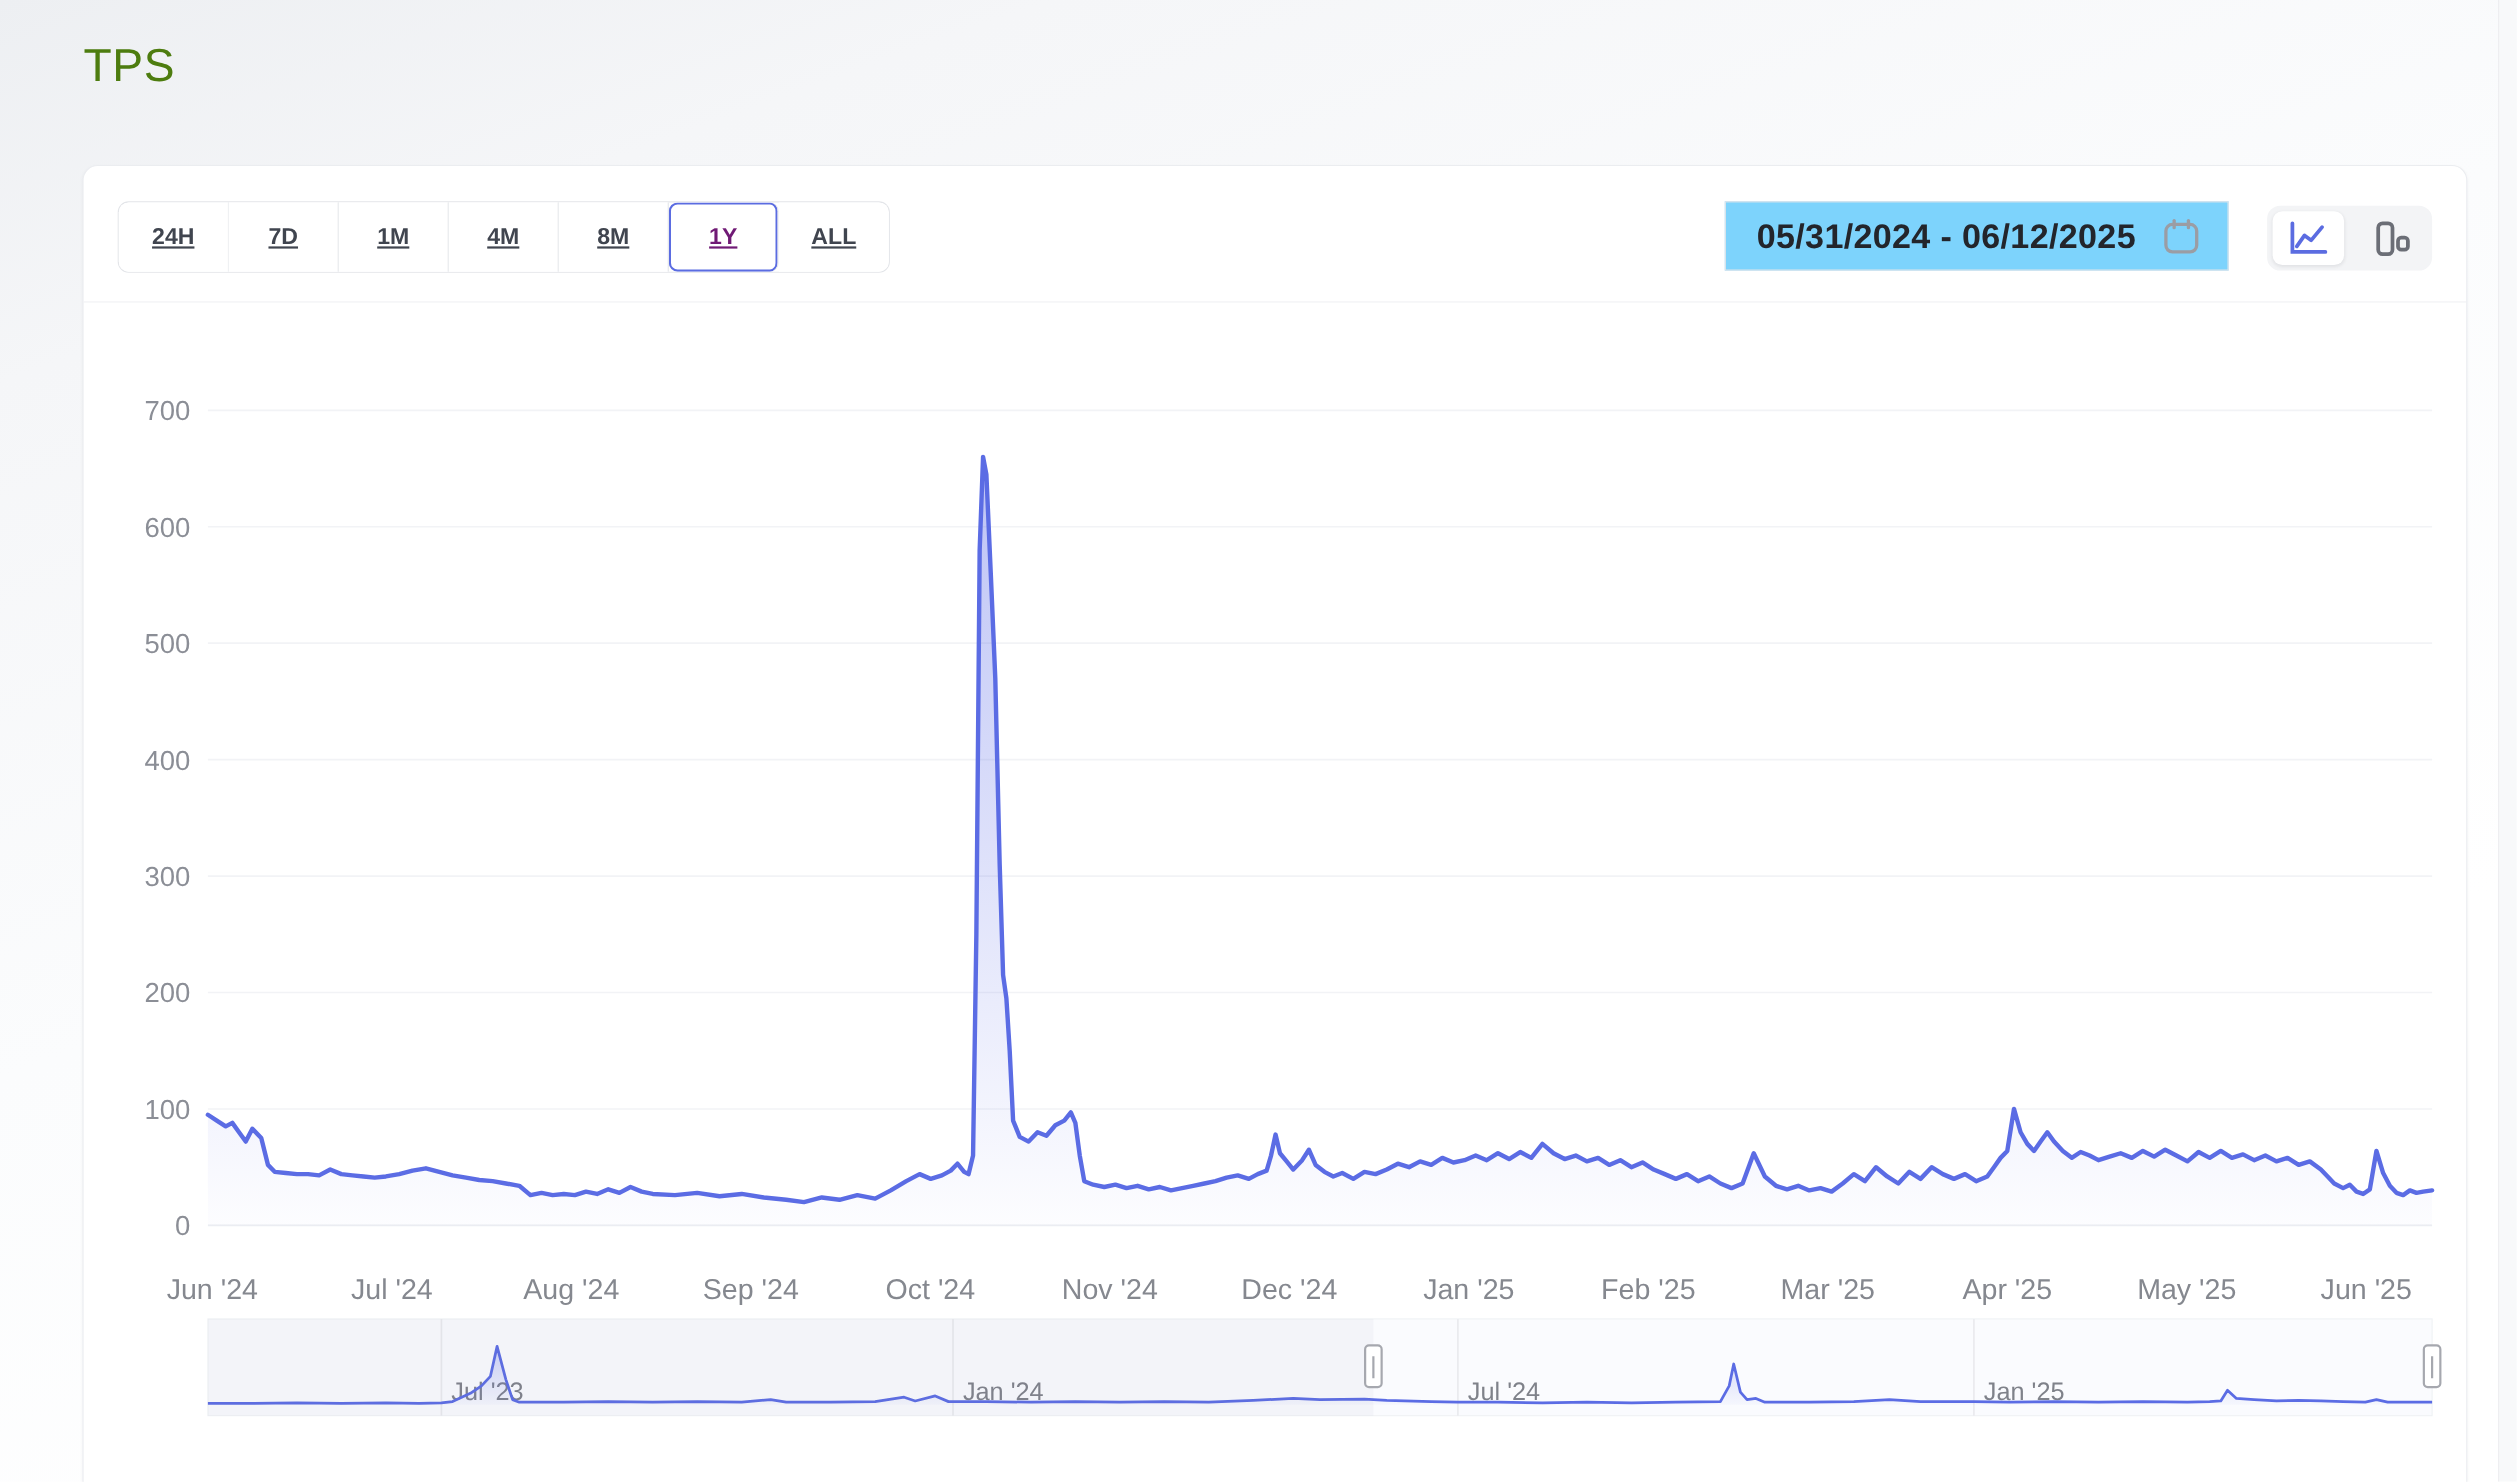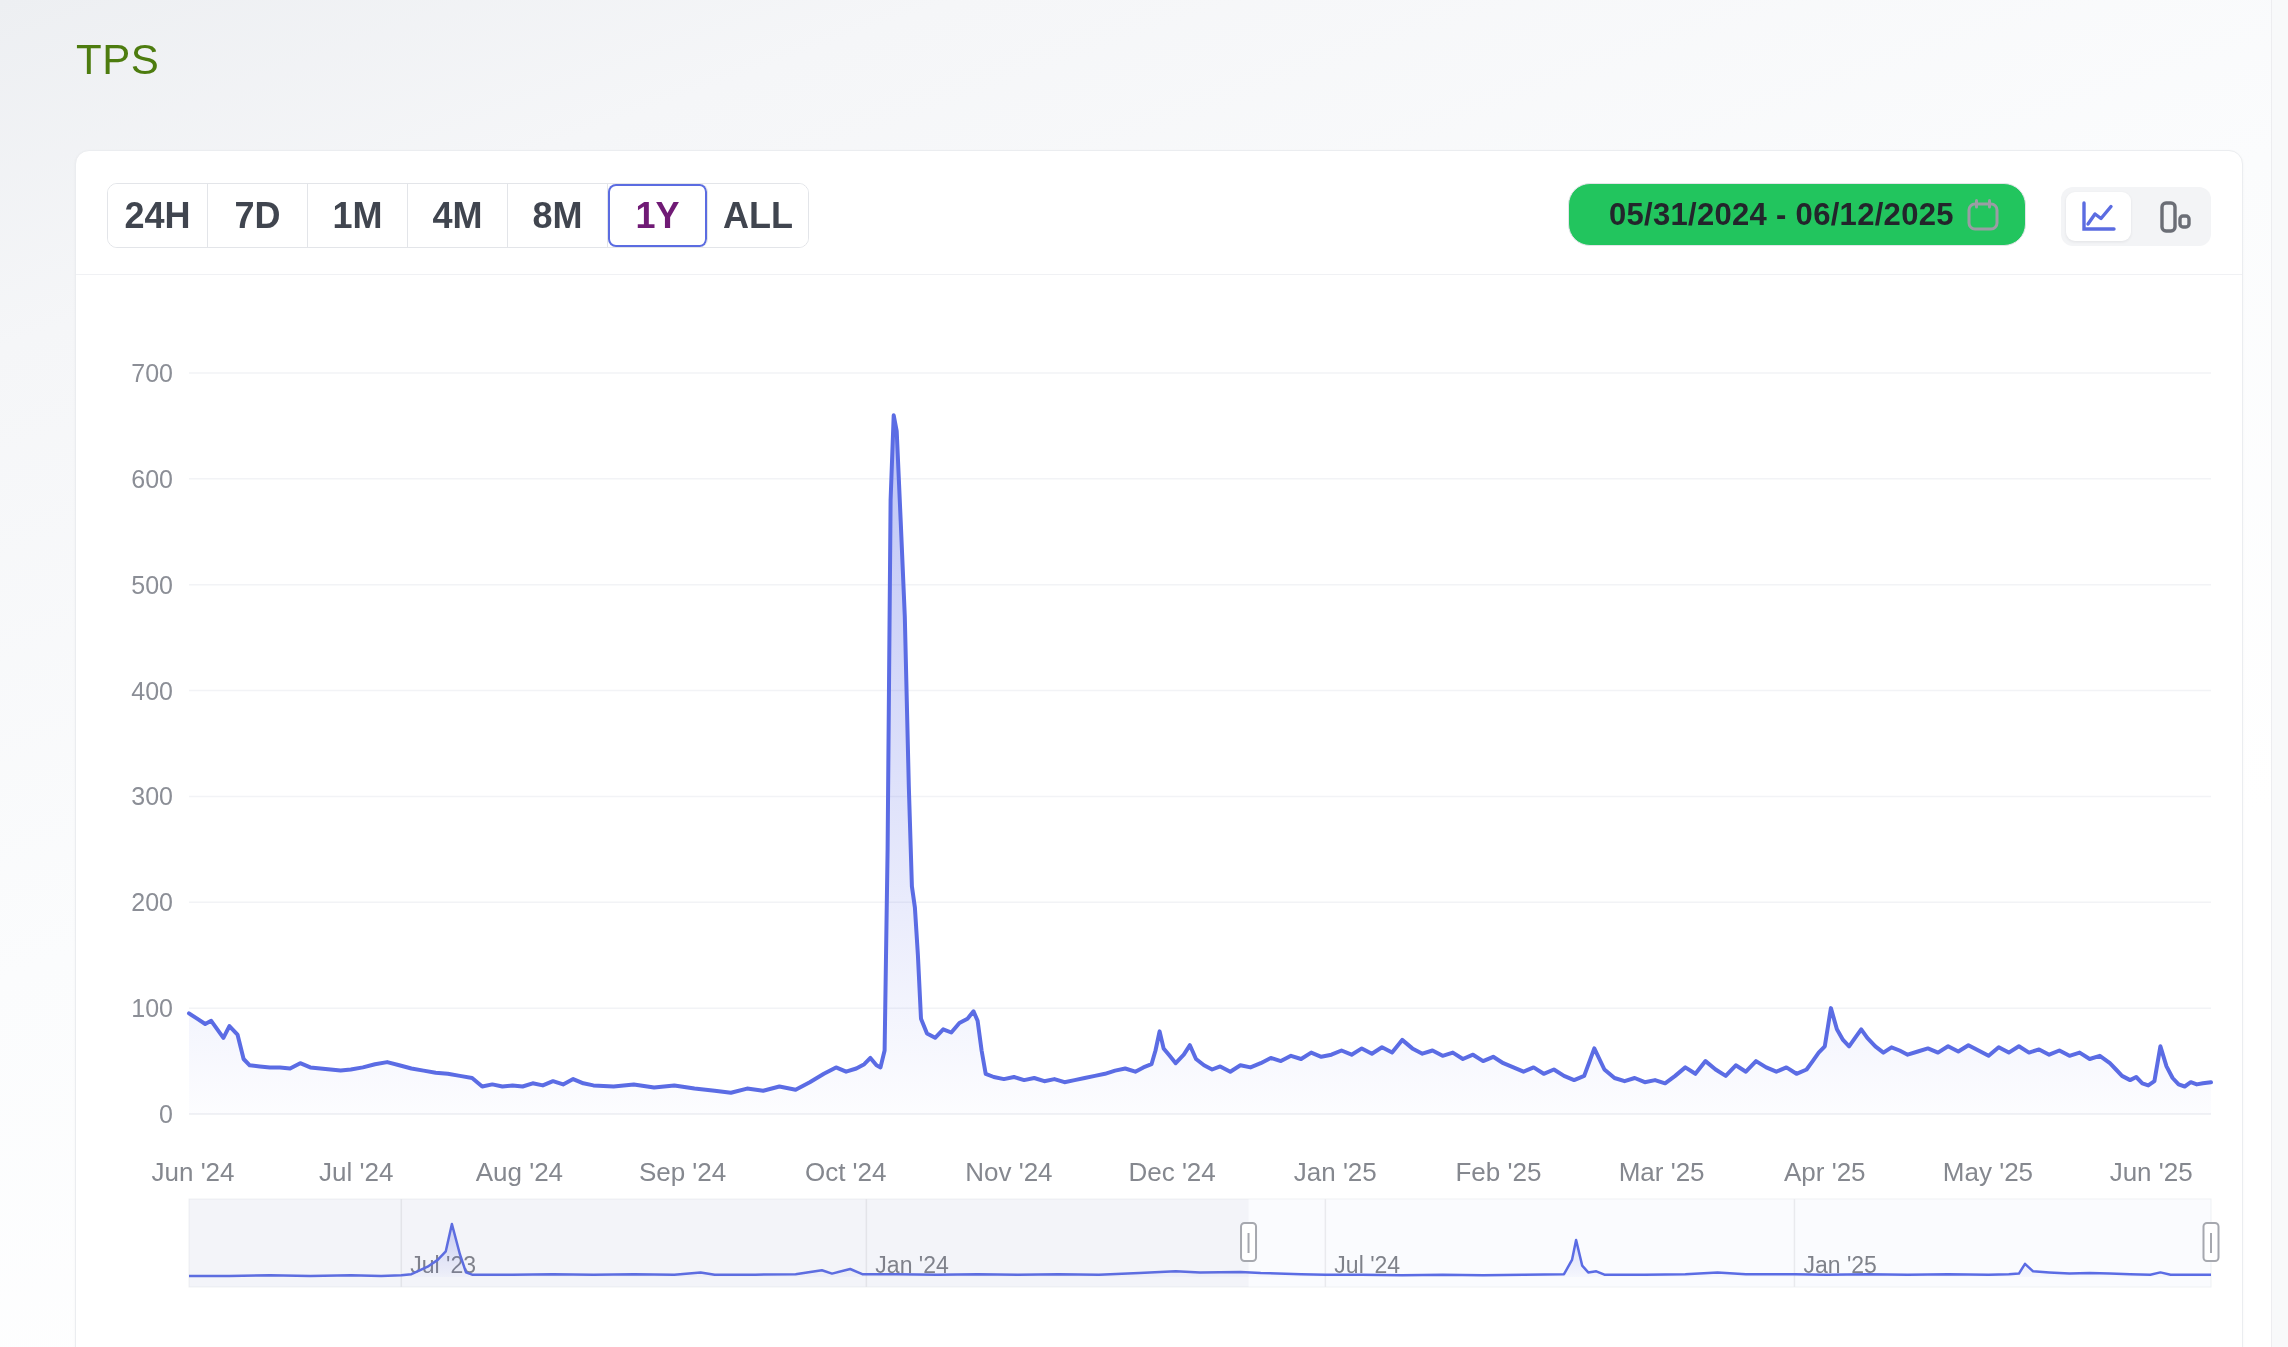--- a/index.html
+++ b/index.html
@@ -19,34 +19,35 @@
     box-shadow:0 1px 3px rgba(20,24,40,.04);
   }
   .header-row{position:absolute;left:0;top:0;width:100%;height:123px;}
   .divider{position:absolute;left:0;top:123px;width:100%;height:1px;background:#f0f1f4;}
   .range-group{
     position:absolute;left:31px;top:32px;height:63px;display:flex;
     border:1px solid #e3e5e9;border-radius:10px;background:#fff;
   }
   .range-btn{
     width:100px;height:63px;display:flex;align-items:center;justify-content:center;
-    font-size:36px;font-weight:600;color:#40454f;background:#fff;cursor:pointer;
+    font-size:21px;font-weight:600;color:#40454f;background:#fff;cursor:pointer;
     border:none;border-right:1px solid #e3e5e9;padding:0;box-sizing:border-box;
     font-family:"Liberation Sans", sans-serif;
+    text-decoration:underline;
   }
   .range-btn:first-child{border-radius:9px 0 0 9px;}
   .range-btn:last-child{border-right:none;border-radius:0 9px 9px 0;}
   .range-btn.selected{
     color:#701a75;box-shadow:inset 0 0 0 2px #5b6ce1;border-radius:8px;
     position:relative;z-index:2;background:#fff;
   }
   .date-btn{
     position:absolute;left:1492px;top:32px;width:458px;height:63px;box-sizing:border-box;
-    border:1px solid #e3e5e9;border-radius:22px;background:#22c55e;display:flex;
-    align-items:center;justify-content:space-between;padding:0 24px 0 40px;cursor:pointer;
+    border:1px solid #e3e5e9;border-radius:0;background:#7dd3fc;display:flex;
+    align-items:center;justify-content:space-between;padding:0 24px 0 28px;cursor:pointer;
   }
   .date-text{font-size:31px;font-weight:600;color:#23252b;letter-spacing:.3px;}
   .type-toggle{
     position:absolute;left:1985px;top:36px;width:150px;height:59px;
     background:#f3f4f6;border-radius:12px;display:flex;align-items:center;padding:0;
   }
   .type-seg{
     width:70px;height:49px;margin:5px;display:flex;align-items:center;justify-content:center;
     border-radius:9px;cursor:pointer;
   }

